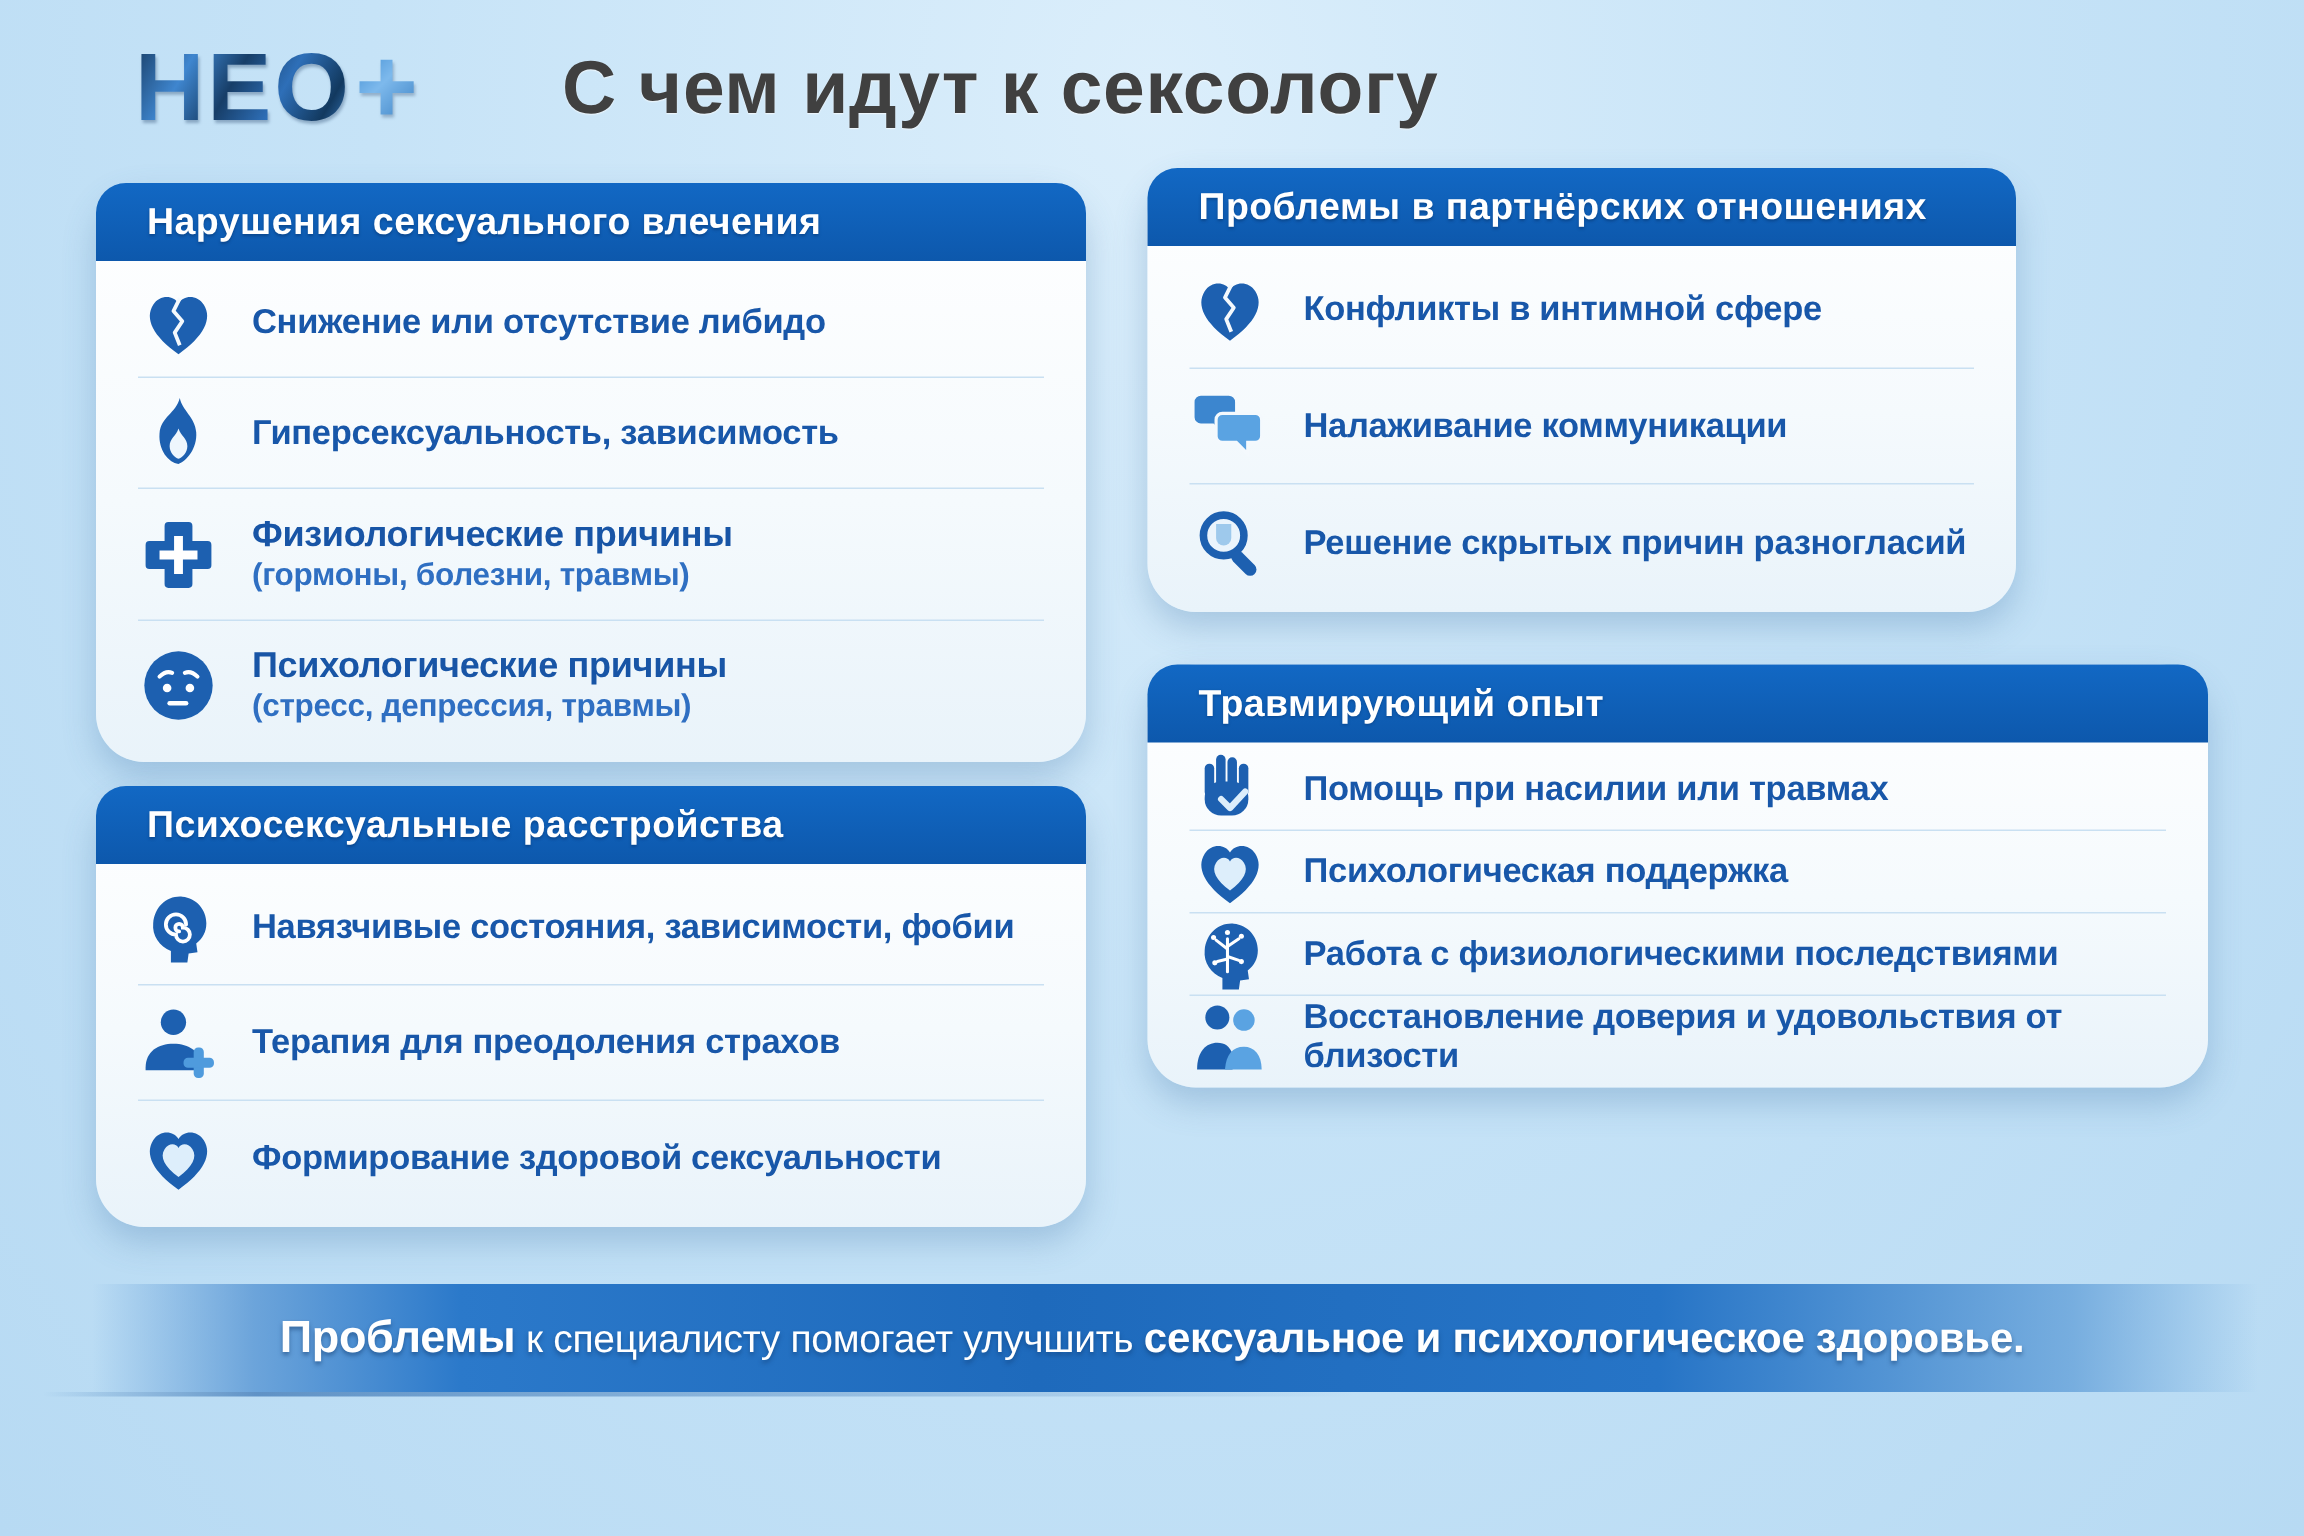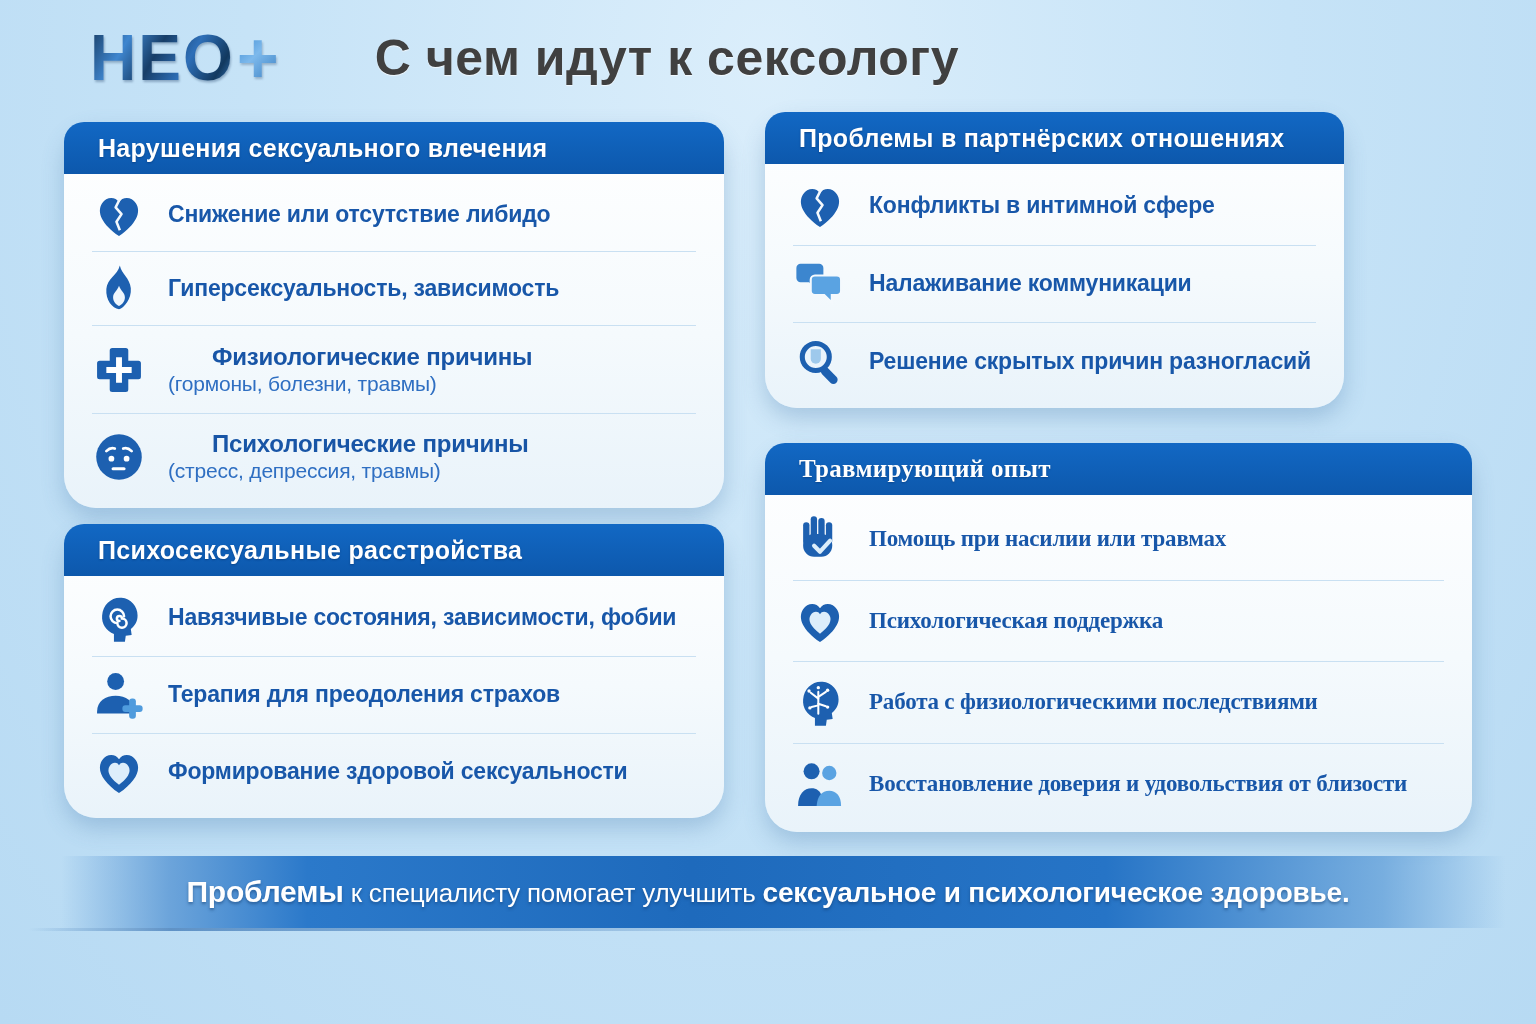--- a/index.html
+++ b/index.html
@@ -29,37 +29,37 @@
   }
   
   .card{
     position:absolute;border-radius:32px;display:flex;flex-direction:column;
     background:linear-gradient(180deg,#ffffff 0%,#f5fafd 55%,#e9f3fa 100%);
     box-shadow:0 10px 22px rgba(70,120,170,0.30);
   }
   #card-1{left:64px;top:122px;width:660px;height:386px;}
   #card-2{left:64px;top:524px;width:660px;height:294px;}
   #card-3{left:765px;top:112px;width:579px;height:296px;}
-  #card-4{left:765px;top:443px;width:707px;height:389px;font-family:Liberation Serif, serif;}
+  #card-4{left:765px;top:443px;width:707px;height:282px;}
   .card-header{
     flex:0 0 52px;height:52px;border-radius:20px 20px 0 0;
     background:linear-gradient(180deg,#1268c4 0%,#0d58ac 100%);
     color:#ffffff;display:flex;align-items:center;padding:0 34px;
     font-size:25px;font-weight:bold;letter-spacing:0.3px;
     text-shadow:0 1px 2px rgba(0,30,70,0.35);
   }
   .card-body{flex:1;display:flex;flex-direction:column;padding:4px 28px 8px 28px;}
   .item-row{flex:1;display:flex;align-items:center;gap:22px;border-bottom:1.5px solid #c9e0f2;min-height:0;}
   .item-row.tall{flex:1.18;}
   .item-row:last-child{border-bottom:none;}
   .item-icon{width:54px;height:54px;flex:0 0 54px;display:block;}
   .item-icon svg{width:54px;height:54px;display:block;}
   .item-text{font-size:23px;font-weight:600;color:#1857a9;line-height:1.12;letter-spacing:-0.2px;}
-  .item-title{display:block;font-size:24px;font-weight:bold;color:#1855a6;line-height:1.15;letter-spacing:-0.2px;margin-left:44px;}
-  .item-sub{display:block;font-size:21px;font-weight:400;color:#2f6fc2;line-height:1.2;letter-spacing:-0.2px;}
+  .item-title{display:block;font-size:24px;font-weight:bold;color:#1855a6;line-height:1.15;letter-spacing:-0.2px;}
+  .item-sub{display:block;font-size:21px;font-weight:700;color:#2f6fc2;line-height:1.2;letter-spacing:-0.2px;}
   
   .footer-banner{
     position:absolute;left:0;right:0;top:856px;height:72px;
     display:flex;align-items:center;justify-content:center;
     background:linear-gradient(90deg,
       rgba(40,116,200,0) 4%, rgba(88,150,212,0.8) 11%,
       #2b79ca 20%, #1e6abc 45%, #2674c6 72%,
       rgba(96,158,216,0.75) 90%, rgba(40,116,200,0) 98%);
   }
   .footer-banner::after{

